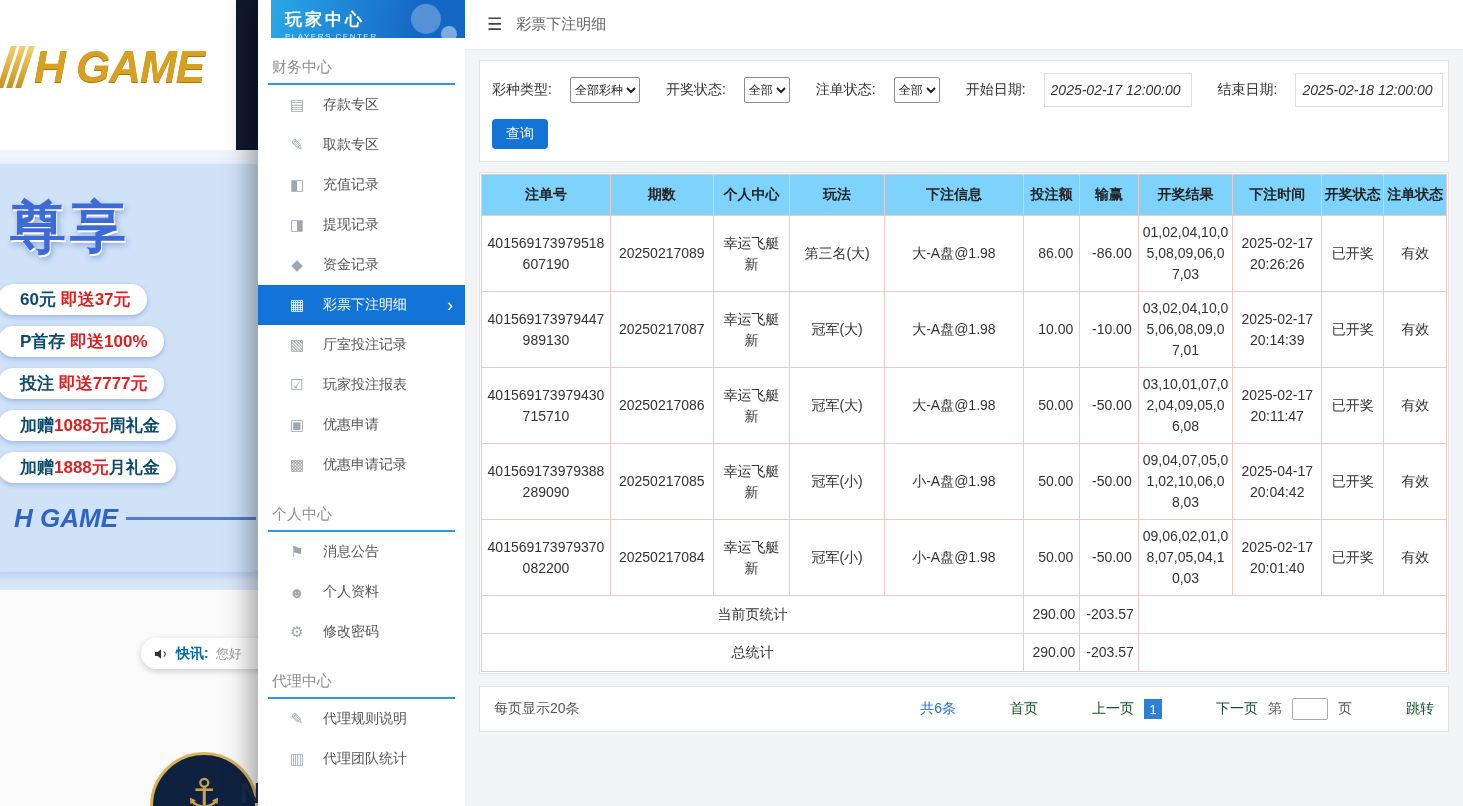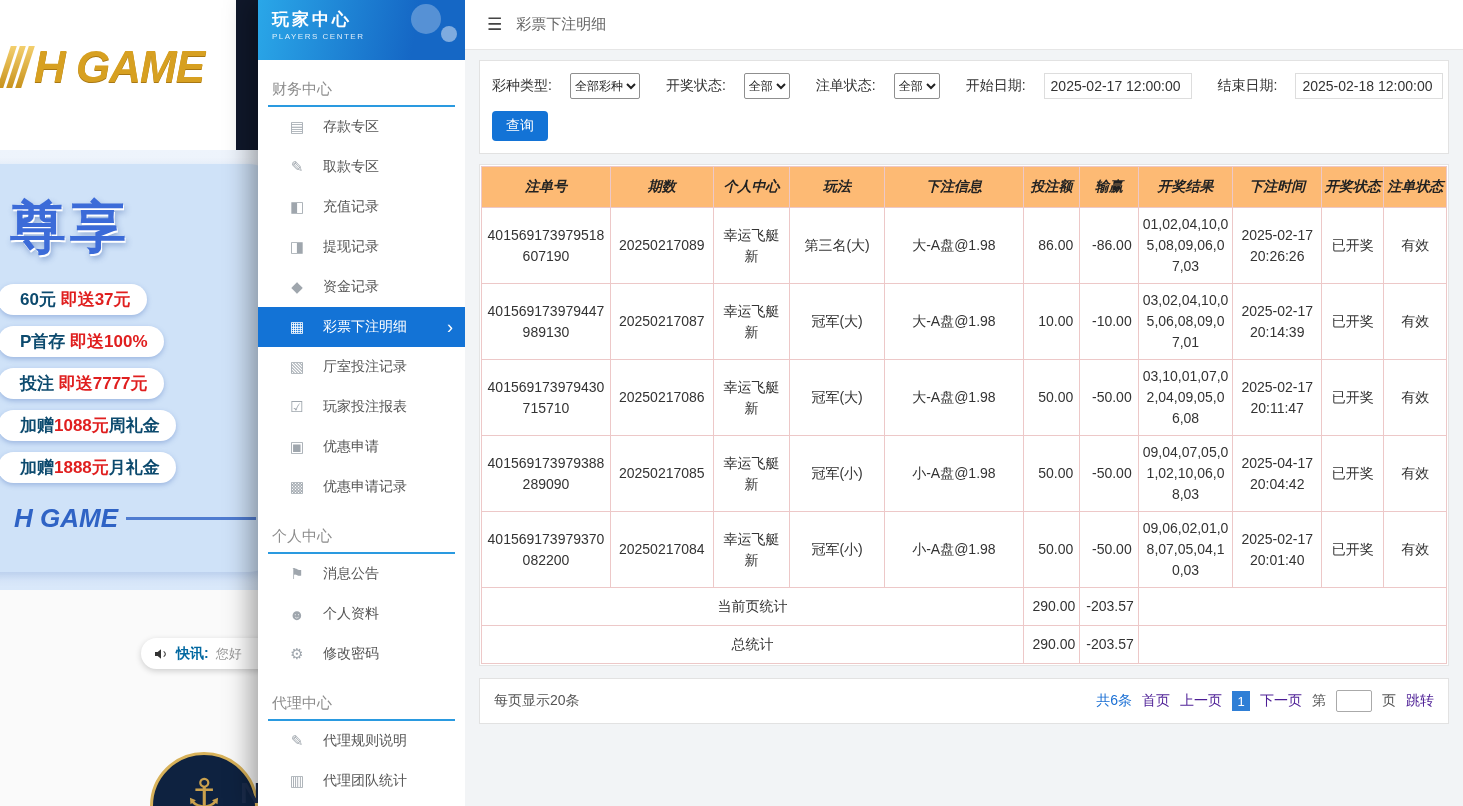--- a/index.html
+++ b/index.html
@@ -37,22 +37,22 @@
                  background:#0e2240;border:3px solid #d8b25a;display:flex;align-items:center;justify-content:center;}
   .emblem{font-size:40px;color:#caa14d;margin-top:-26px;}
   .bottom-letter{position:absolute;left:240px;top:776px;font-size:30px;font-weight:bold;color:#1a2b4a;}
 
   
   .panel{position:absolute;left:258px;top:0;width:1205px;height:806px;display:flex;
          box-shadow:-8px 0 24px rgba(0,0,0,.35);background:#f2f4f6;}
 
   
   .sidebar{width:207px;flex:0 0 207px;background:#fff;overflow:hidden;}
-  .sidebar-header{position:relative;height:60px;background:linear-gradient(100deg,#2aa7e8 0%,#1567c5 75%);
-                  color:#fff;padding:8px 0 0 14px;overflow:hidden;}
+  .sidebar-header{position:relative;height:38px;background:linear-gradient(100deg,#2aa7e8 0%,#1567c5 75%);
+                  color:#fff;padding:8px 0 0 14px;overflow:hidden;margin-left:13px;}
   .sh-title{font-size:17px;font-weight:bold;letter-spacing:3px;}
   .sh-sub{font-size:8px;letter-spacing:1.5px;opacity:.85;margin-top:1px;}
   .sh-ball{position:absolute;border-radius:50%;background:rgba(255,255,255,.28);}
   .sh-ball.b1{width:30px;height:30px;right:24px;top:4px;}
   .sh-ball.b2{width:16px;height:16px;right:8px;top:26px;background:rgba(255,255,255,.45);}
   .side-title{margin:12px 10px 0 10px;padding:8px 4px 6px 4px;font-size:15px;color:#8c8c8c;
               border-bottom:2px solid #2a9ae0;}
   .side-item{height:40px;display:flex;align-items:center;padding:0 12px 0 30px;gap:17px;font-size:14px;color:#555;cursor:pointer;}
   .side-icon{width:18px;text-align:center;color:#9fa6ad;font-size:15px;}
   .side-item.active{background:#1373d6;color:#fff;}
@@ -66,35 +66,35 @@
   .menu-icon{font-size:17px;color:#444;cursor:pointer;}
   .topbar-title{font-size:15px;color:#666;}
 
   .filter-card{margin:10px 14px 0 14px;background:#fff;border:1px solid #e2e2e2;padding:12px 12px;}
   .filter-row{display:flex;align-items:center;gap:18px;font-size:14px;color:#333;white-space:nowrap;}
   .filter-row label.ml{margin-left:8px;}
   .sel{height:26px;border:1px solid #8f8f8f;background:#fff;font-size:12px;color:#222;border-radius:2px;}
   .sel-lottery{width:116px;}
   .sel-draw{width:74px;}
   .sel-bet{width:58px;}
-  .date-input{width:148px;height:26px;border:1px solid #ddd;font-size:14px;color:#333;padding:8px 6px;}
+  .date-input{width:148px;height:26px;border:1px solid #ddd;font-size:14px;color:#333;padding:16px 6px;font-style:italic;}
   .search-btn{margin-top:12px;width:56px;height:30px;background:#1373d6;color:#fff;border:none;border-radius:4px;
               font-size:14px;cursor:pointer;}
 
   .table-card{margin:10px 14px 0 14px;background:#fff;border:1px solid #e4e4e4;padding:1px;}
   table{width:100%;border-collapse:collapse;table-layout:fixed;font-size:14px;color:#333;}
-  th{background:#fdba74;border:1px solid #edc8c8;font-size:14px;font-weight:bold;padding:11px 1px;color:#222;font-style:italic;}
+  th{background:#7dd3fc;border:1px solid #edc8c8;font-size:14px;font-weight:bold;padding:11px 1px;color:#222;}
   td{border:1px solid #edc8c8;text-align:center;padding:6px 4px;line-height:21px;vertical-align:middle;word-break:break-all;}
   td.c5,td.c6{text-align:right;padding-right:6px;}
   tr.summary-row td{padding:8px 4px;}
 
   .pager-card{margin:12px 14px 12px 14px;background:#fff;border:1px solid #e2e2e2;height:46px;flex:0 0 46px;
               display:flex;align-items:center;justify-content:space-between;padding:0 14px;font-size:14px;color:#555;}
   .pager-right{display:flex;align-items:center;gap:10px;}
-  .pager-right a{color:#4c1d95;text-decoration:none;cursor:pointer;}
+  .pager-right a{color:#14532d;text-decoration:none;cursor:pointer;margin-left:44px;}
   .blue{color:#1a6fd4;}
   .page-current{min-width:18px;height:20px;padding:0 4px;background:#2f7fd6;border:1px solid #2f7fd6;color:#fff;
                 display:inline-flex;align-items:center;justify-content:center;font-size:13px;cursor:pointer;}
   .jump-input{width:36px;height:22px;border:1px solid #aaa;border-radius:2px;}
 </style>
 </head>
 <body>
 
 <div class="stage">
 

